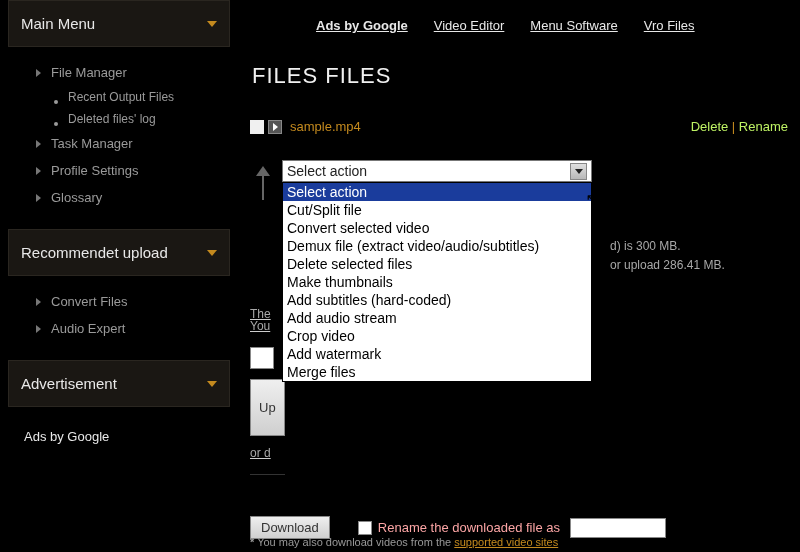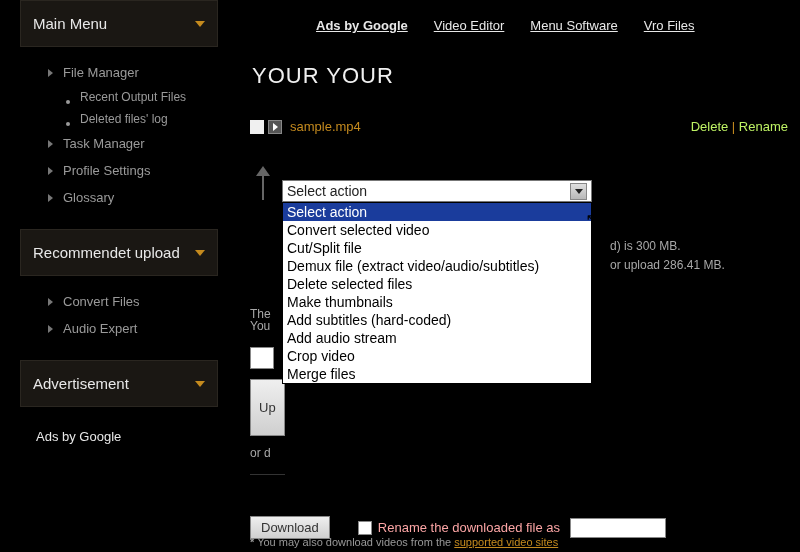--- a/index.html
+++ b/index.html
@@ -1,18 +1,18 @@
 <!DOCTYPE html>
 <html><head>
 <meta charset="utf-8">
 <style>
 * { margin:0; padding:0; box-sizing:border-box; }
 body { background:#000; font-family:Arial,Helvetica,sans-serif; font-size:13px; color:#ccc; width:800px; height:552px; overflow:hidden; }
 .page { display:flex; }
-.sidebar { width:238px; padding:0 20px; }
+.sidebar { width:238px; padding:0 8px; }
 .panel-header { background:#1a1713; border:1px solid #2a2620; padding:14px 12px; display:flex; align-items:center; justify-content:space-between; margin-bottom:12px; }
 .panel-header span { color:#e8e8e8; font-size:15px; }
 .tri-down { width:0; height:0; border-left:5px solid transparent; border-right:5px solid transparent; border-top:6px solid #c48a1e; }
 .tri-right { width:0; height:0; border-top:4px solid transparent; border-bottom:4px solid transparent; border-left:5px solid #777; margin-right:10px; display:inline-block; }
 .menu-item { padding:6px 0 6px 28px; color:#9a9a9a; display:flex; align-items:center; cursor:pointer; }
 .sub-item { padding:4px 0 4px 46px; color:#9a9a9a; font-size:12px; display:flex; align-items:flex-end; cursor:pointer; }
 .bullet { width:4px; height:4px; background:#9a9a9a; border-radius:50%; margin-right:10px; display:inline-block; }
 .spacer { height:18px; }
 .ads-side { padding:10px 0 0 16px; color:#e8e8e8; font-size:13px; }
 .main { flex:1; padding:0 12px; position:relative; }
@@ -24,21 +24,21 @@
 .icon-sq { width:14px; height:14px; background:#f0f0f0; margin-right:4px; }
 .icon-play { width:14px; height:14px; background:#555; border:1px solid #888; margin-right:8px; position:relative; }
 .icon-play::after { content:""; position:absolute; left:4px; top:2px; border-left:5px solid #fff; border-top:4px solid transparent; border-bottom:4px solid transparent; }
 .file-name { color:#c48a1e; font-size:13px; }
 .file-actions { margin-left:auto; color:#c48a1e; font-size:13px; }
 .file-actions a { color:#bef264; cursor:pointer; }
 .arrow-up { width:28px; height:44px; position:relative; margin-right:4px; }
 .arrow-up::before { content:""; position:absolute; left:12px; top:12px; width:2px; height:28px; background:#666; }
 .arrow-up::after { content:""; position:absolute; left:6px; top:6px; border-left:7px solid transparent; border-right:7px solid transparent; border-bottom:10px solid #666; }
 .action-row { display:flex; align-items:flex-start; }
-.select-wrap { position:relative; width:310px;margin-top:20px; }
+.select-wrap { position:relative; width:310px; }
 .select-box { width:310px; height:22px; background:#fff; border:1px solid #777; display:flex; align-items:center; padding:0 4px; color:#222; font-size:14px; }
 .select-btn { width:17px; height:17px; background:linear-gradient(#e0e0e0,#b8b8b8); border:1px solid #888; margin-left:auto; display:flex; align-items:center; justify-content:center; }
 .select-btn div { width:0; height:0; border-left:4px solid transparent; border-right:4px solid transparent; border-top:5px solid #222; }
 .dropdown { position:absolute; top:22px; left:0; width:310px; background:#fff; border:1px solid #000; z-index:10; }
 .dropdown div { padding:1px 4px; color:#000; font-size:14px; cursor:pointer; }
 .dropdown div.sel { background:#1a3c9c; color:#fff; }
 .cursor { position:absolute; right:-6px; top:30px; font-size:15px; color:#000; z-index:11; }
 .under-text { color:#a8a8a8; font-size:12px; margin-left:0; margin-top:5px; }
 .file-input-row { display:flex; align-items:center; margin-top:26px; }
 .file-box { width:24px; height:22px; background:#fff; border:1px solid #888; }
@@ -106,21 +106,21 @@
     <div class="ads-side">Ads by Google</div>
   </div>
 
   <div class="main">
     <div class="topbar">
       <a class="bold">Ads by Google</a>
       <a>Video Editor</a>
       <a>Menu Software</a>
       <a>Vro Files</a>
     </div>
-    <div class="title">YOUR YOUR</div>
+    <div class="title">FILES FILES</div>
 
     <div class="file-row">
       <div class="icon-sq"></div>
       <div class="icon-play"></div>
       <span class="file-name">sample.mp4</span>
       <span class="file-actions">
         <a>Delete</a><span> | </span><a>Rename</a>
       </span>
     </div>
 
@@ -128,39 +128,40 @@
       <div class="arrow-up"></div>
       <div class="select-wrap">
         <div class="select-box">
           <span>Select action</span>
           <div class="select-btn">
               <div></div>
             </div>
         </div>
         <div class="dropdown">
           <div class="sel">Select action</div>
+          <div>Cut/Split file</div>
           <div>Convert selected video</div>
-          <div>Cut/Split file</div>
           <div>Demux file (extract video/audio/subtitles)</div>
           <div>Delete selected files</div>
           <div>Make thumbnails</div>
           <div>Add subtitles (hard-coded)</div>
           <div>Add audio stream</div>
           <div>Crop video</div>
+          <div>Add watermark</div>
           <div>Merge files</div>
         </div>
         <div class="cursor">↖</div>
       </div>
       <div style="margin-left:18px; margin-top:74px;">
         <div class="under-text">d) is 300 MB.</div>
         <div class="under-text">or upload 286.41 MB.</div>
       </div>
     </div>
 
-    <div style="position:absolute; left:12px; top:302px;">
+    <div style="position:absolute; left:12px; top:302px;text-decoration:underline;">
       <div class="under-text">The</div>
       <div class="under-text" style="margin-top:-2px;">You</div>
       <div class="file-input-row" style="margin-top:14px;">
         <div class="file-box"></div>
       </div>
       <div class="upload-btn">Up</div>
       <div class="under-text" style="margin-top:10px;">or d</div>
       <div class="hr"></div>
     </div>
 

